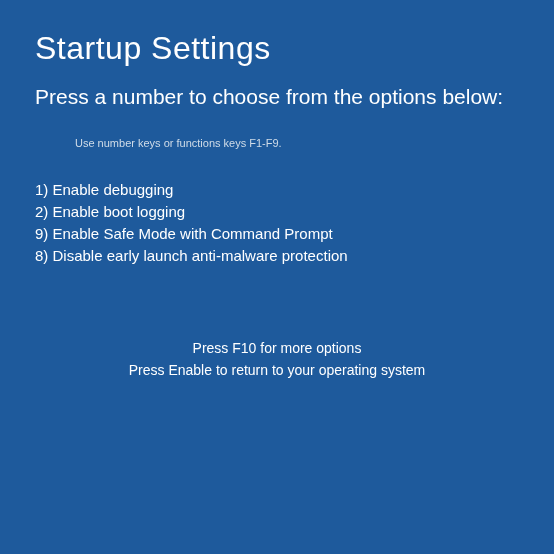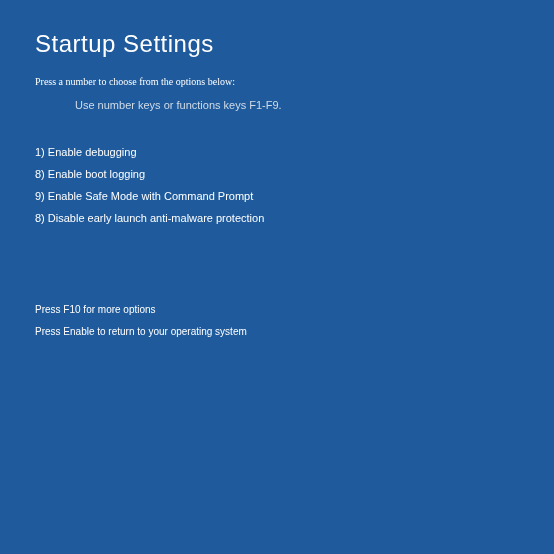--- a/index.html
+++ b/index.html
@@ -10,61 +10,61 @@
     body {
       width: 554px;
       height: 554px;
       background-color: #1e5a9c;
       color: #ffffff;
       font-family: 'Segoe UI', Tahoma, sans-serif;
       padding: 30px 35px;
       overflow: hidden;
     }
     .title {
-      font-size: 24px;
+      font-size: 32px;
       font-weight: 300;
       margin-bottom: 18px;
       letter-spacing: 0.5px;
     }
     .subtitle {
-      font-size: 10px;
+      font-size: 21px;
       font-weight: 400;
-      margin-bottom: 12px;
-      font-family: Liberation Serif, serif;
+      margin-bottom: 28px;
     }
     .hint {
       font-size: 11px;
       font-weight: 400;
       margin-bottom: 30px;
       color: #d0dce8;
       padding-left: 40px;
     }
     .options {
       margin-bottom: 70px;
     }
     .option-item {
-      font-size: 11px;
+      font-size: 15px;
       font-weight: 400;
       line-height: 22px;
       margin-bottom: 0;
     }
     .footer-line {
-      font-size: 10px;
+      font-size: 14px;
       font-weight: 400;
       line-height: 22px;
+      text-align: center;
     }
   </style>
 </head>
 <body>
 
 <h1 class="title">Startup Settings</h1>
 <p class="subtitle">Press a number to choose from the options below:</p>
 <p class="hint">Use number keys or functions keys F1-F9.</p>
 
 <div class="options">
   <div class="option-item">1) Enable debugging</div>
-  <div class="option-item">8) Enable boot logging</div>
+  <div class="option-item">2) Enable boot logging</div>
   <div class="option-item">9) Enable Safe Mode with Command Prompt</div>
   <div class="option-item">8) Disable early launch anti-malware protection</div>
 </div>
 
 <p class="footer-line">Press F10 for more options</p>
 <p class="footer-line">Press Enable to return to your operating system</p>
 
 </body></html>

